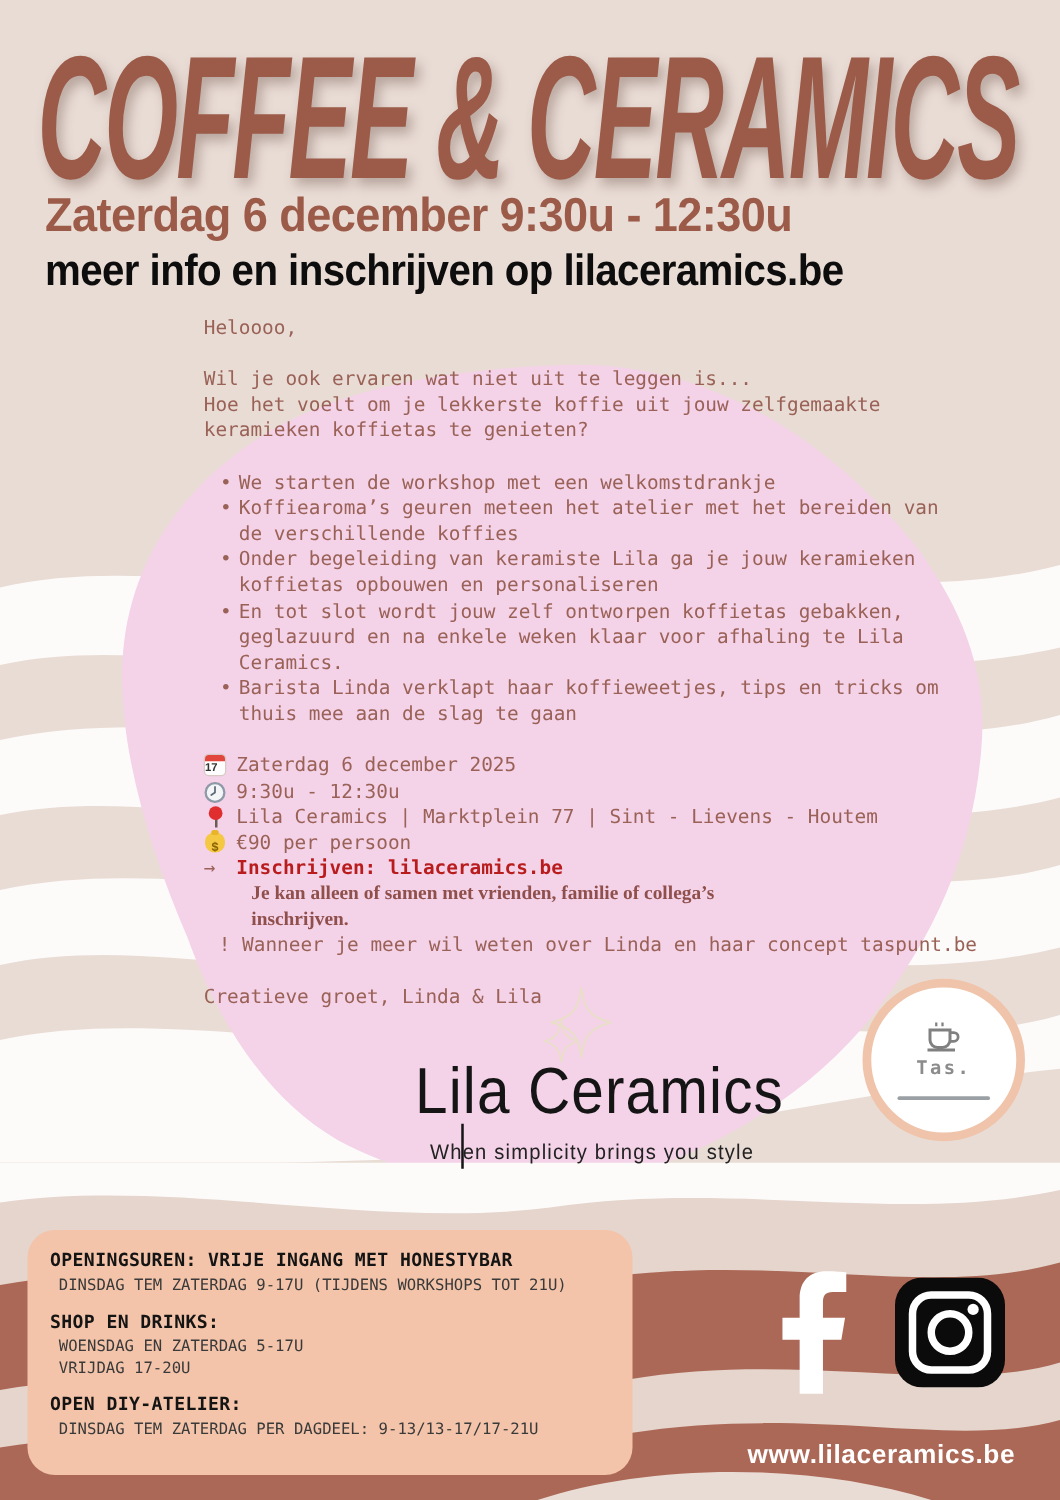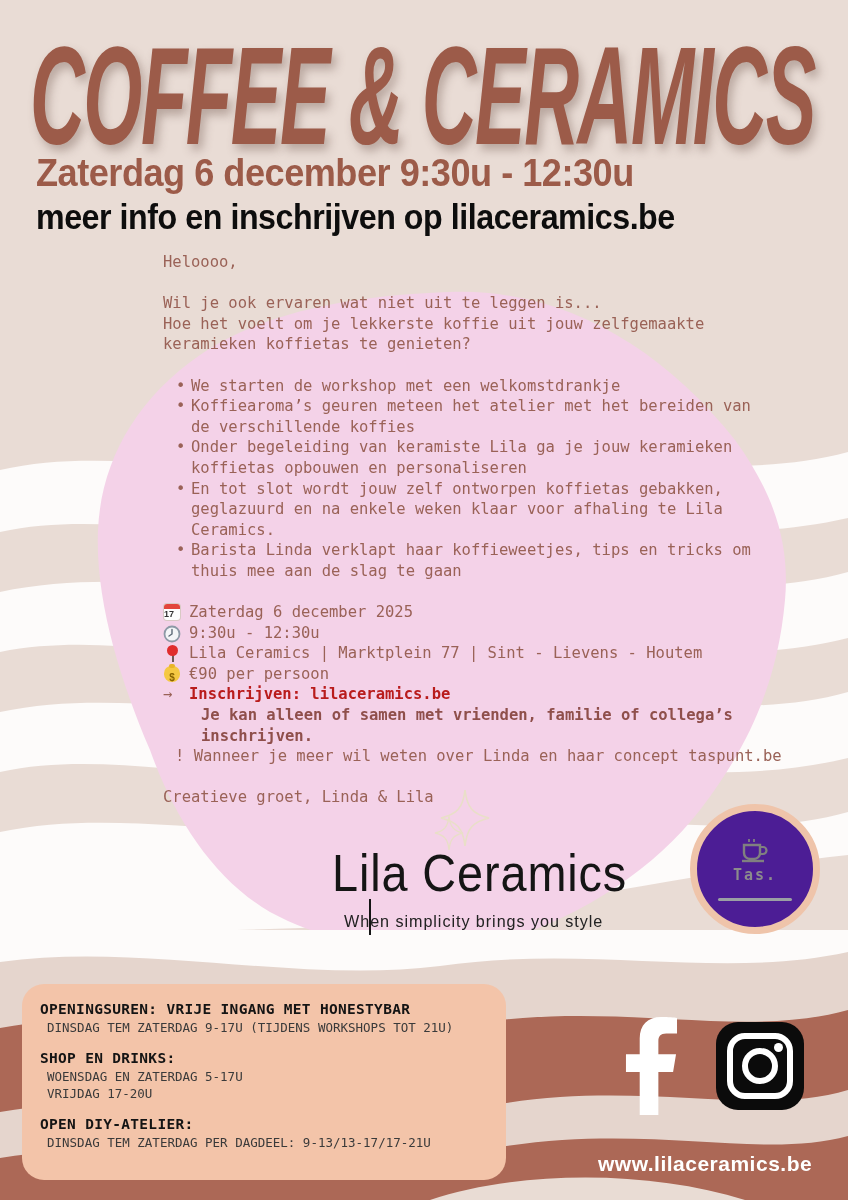--- a/index.html
+++ b/index.html
@@ -37,21 +37,21 @@
     font-size:15.5px;line-height:20.6px;color:#9a6257;
   }
   .letter .blank{height:20.6px;}
   .letter ul{margin:0;padding:0 0 0 28px;list-style:none;}
   .letter li{position:relative;max-width:576px;}
   .letter li::before{content:"•";position:absolute;left:-15px;color:#9a6257;}
   .drow{display:flex;align-items:flex-start;}
   .drow .ic{width:26px;flex:0 0 26px;height:20.6px;position:relative;}
   .bold-rose{font-weight:bold;color:#b91c1c;}
   .bold-brown{font-weight:bold;color:#8f4f4b;}
-  .note-ind{padding-left:38px;}
+  .note-ind{padding-left:38px;font-family:Liberation Serif, serif;}
   .bang-ind{padding-left:12px;}
 
   
   .ico-cal{position:absolute;left:1px;top:2px;width:16px;height:16px;background:#fdfdfd;
     border-radius:3px;box-shadow:0 0 0 1px #d8c9c4;overflow:hidden;text-align:left;}
   .ico-cal .bar{position:absolute;left:0;top:0;width:100%;height:5px;background:#e2453c;}
   .ico-cal .num{position:absolute;left:0;top:5px;width:100%;
     font-family:"Liberation Sans",sans-serif;font-size:9px;font-weight:bold;color:#333;line-height:11px;}
   .ico-pin{position:absolute;left:3px;top:2px;width:12px;height:17px;}
   .ico-pin .ball{position:absolute;left:1px;top:0;width:11px;height:11px;border-radius:50%;background:#e02d2d;}
@@ -67,22 +67,22 @@
     white-space:nowrap;transform:scaleX(.9);transform-origin:left top;font-weight:400;
   }
   .logo-stem{left:369px;top:899px;width:2px;height:36px;background:#151515;}
   .logo-tagline{
     left:344px;top:912px;font-size:17px;letter-spacing:1px;color:#222;
     white-space:nowrap;transform:scaleX(.95);transform-origin:left top;
   }
 
   
   .tas{
-    left:690px;top:804px;width:130px;height:130px;border-radius:50%;
-    background:#4c1d95;border:7px solid #efc4aa;box-sizing:border-box;
+    left:690px;top:783px;width:130px;height:130px;border-radius:50%;
+    background:#ffffff;border:7px solid #efc4aa;box-sizing:border-box;
     display:flex;flex-direction:column;align-items:center;justify-content:center;
   }
   .tas .lbl{font-family:"DejaVu Sans Mono",monospace;font-size:15px;font-weight:bold;
     letter-spacing:2px;color:#8c8c8c;margin-top:3px;}
   .tas .rule{width:74px;height:3px;background:#9aa0a4;margin-top:14px;border-radius:2px;}
 
   
   .hours{
     left:22px;top:984px;width:484px;height:196px;border-radius:22px;
     background:#f3c4a9;box-sizing:border-box;padding:16px 18px;

